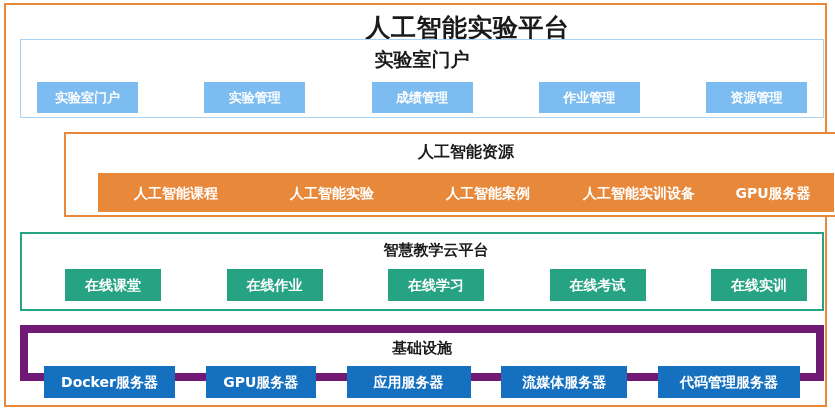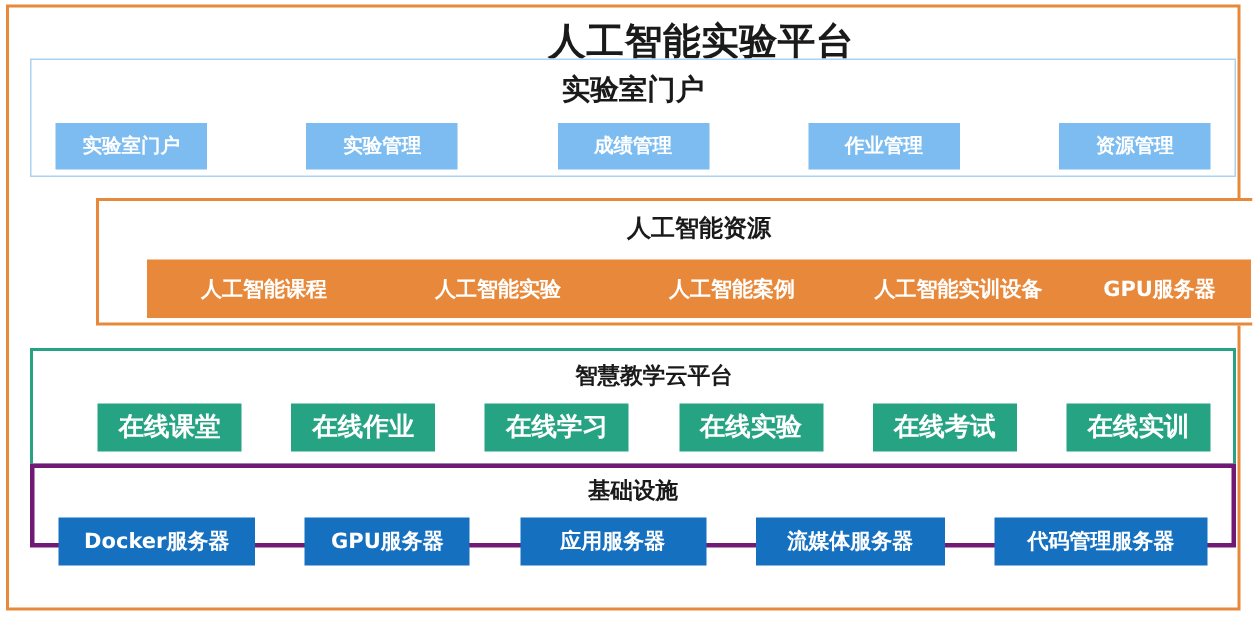--- a/index.html
+++ b/index.html
@@ -131,28 +131,28 @@
   }
   #section-cloud .section-title { margin-top: 7px; font-size: 15px; }
   #section-cloud .btn-row {
     margin-top: 9px;
     padding: 0 15px;
   }
   #section-cloud .chip {
     width: 96px;
     height: 32px;
     background: #26A383;
-    font-size: 17px;
+    font-size: 14px;
   }
 
   
   #section-infra {
-    top: 304px;
+    top: 320px;
     height: 56px;
-    border: 3px solid #701a75;
+    border: 8px solid #701a75;
   }
   #section-infra .section-title { margin-top: 6px; font-size: 15px; }
   #section-infra .btn-row {
     margin-top: 8px;
     padding: 0 16px;
     border-radius: 15px;
   }
   #section-infra .chip {
     height: 32px;
     background: #1570C0;
@@ -194,21 +194,20 @@
         <div class="chip w-narrow">GPU服务器</div>
       </div>
     </div>
 
     <div class="section" id="section-cloud">
       <div class="section-title">智慧教学云平台</div>
       <div class="btn-row">
         <div class="chip">在线课堂</div>
         <div class="chip">在线作业</div>
         <div class="chip">在线学习</div>
-        <div class="chip">在线实验</div>
         <div class="chip">在线考试</div>
         <div class="chip">在线实训</div>
       </div>
     </div>
 
     <div class="section" id="section-infra">
       <div class="section-title">基础设施</div>
       <div class="btn-row">
         <div class="chip w-a">Docker服务器</div>
         <div class="chip w-b">GPU服务器</div>

